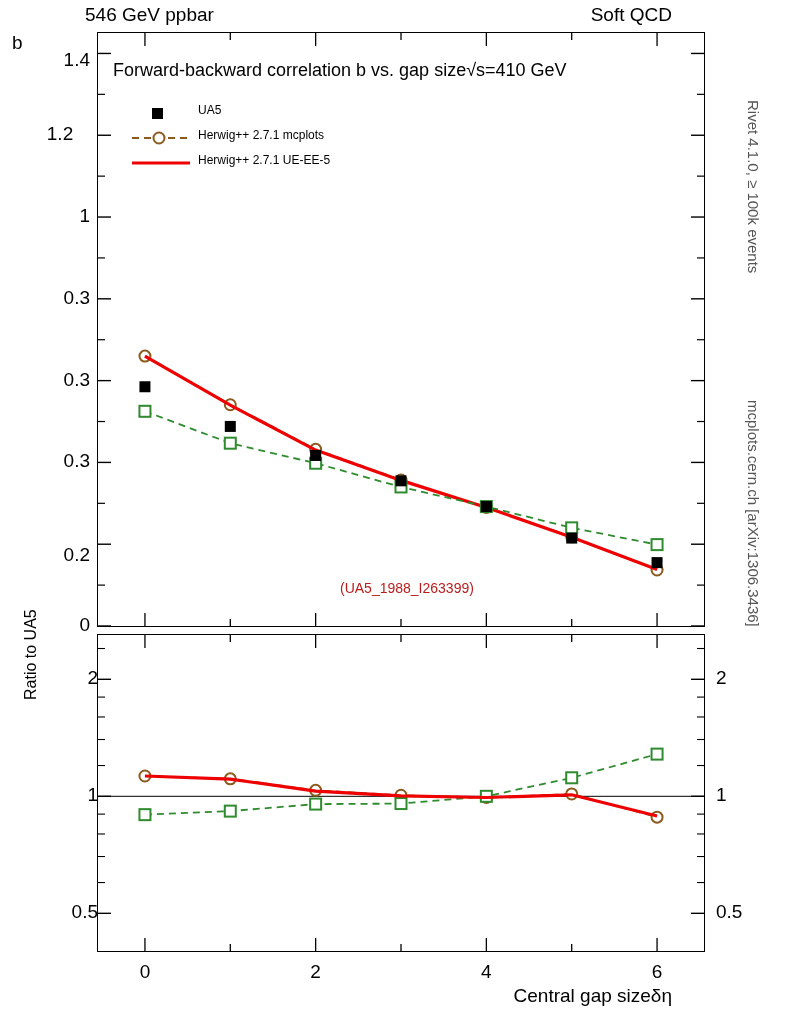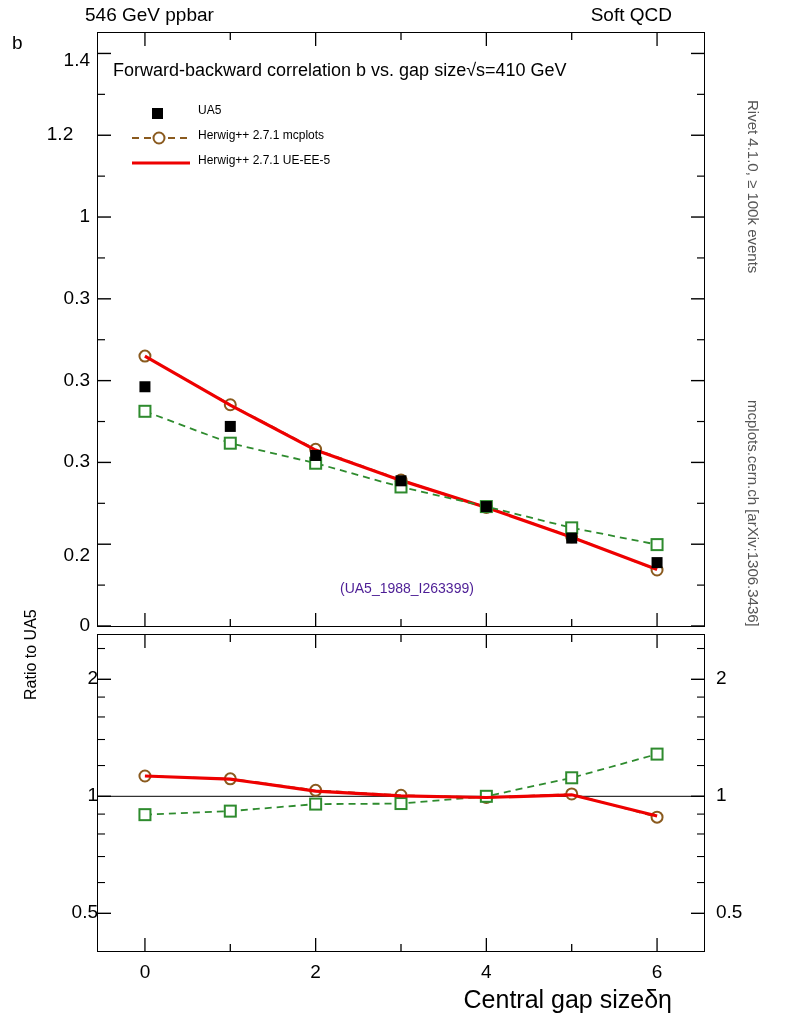--- a/index.html
+++ b/index.html
@@ -23,25 +23,25 @@
   
   #legend{position:absolute;left:130px;top:102px;width:300px;font-size:16px;}
   .leg-row{position:relative;height:25px;}
   .leg-text{position:absolute;left:68px;top:1px;white-space:nowrap;font-size:12px;}
   .leg-mark{position:absolute;left:0;top:0;width:62px;height:22px;}
 
   
   .rot{position:absolute;transform-origin:left top;font-size:15px;color:#7b7b7b;white-space:nowrap;}
   .rotdark{color:#555;}
 
-  #watermark{position:absolute;left:340px;top:580px;font-size:14px;color:#4c1d95;}
+  #watermark{position:absolute;left:340px;top:580px;font-size:14px;color:#b91c1c;}
 
   #ratio-ylabel{position:absolute;left:22px;top:700px;font-size:16px;transform:rotate(-90deg);transform-origin:left top;white-space:nowrap;}
 
-  #xtitle{position:absolute;right:28px;top:985px;font-size:25px;white-space:nowrap;}
+  #xtitle{position:absolute;right:28px;top:985px;font-size:19px;white-space:nowrap;}
 
   svg{position:absolute;left:0;top:0;overflow:visible;}
 </style>
 </head>
 <body>
 
 <div id="root">
 
   <div class="hdr" id="hdr-left">546 GeV ppbar</div>
   <div class="hdr" id="hdr-right">Soft QCD</div>

